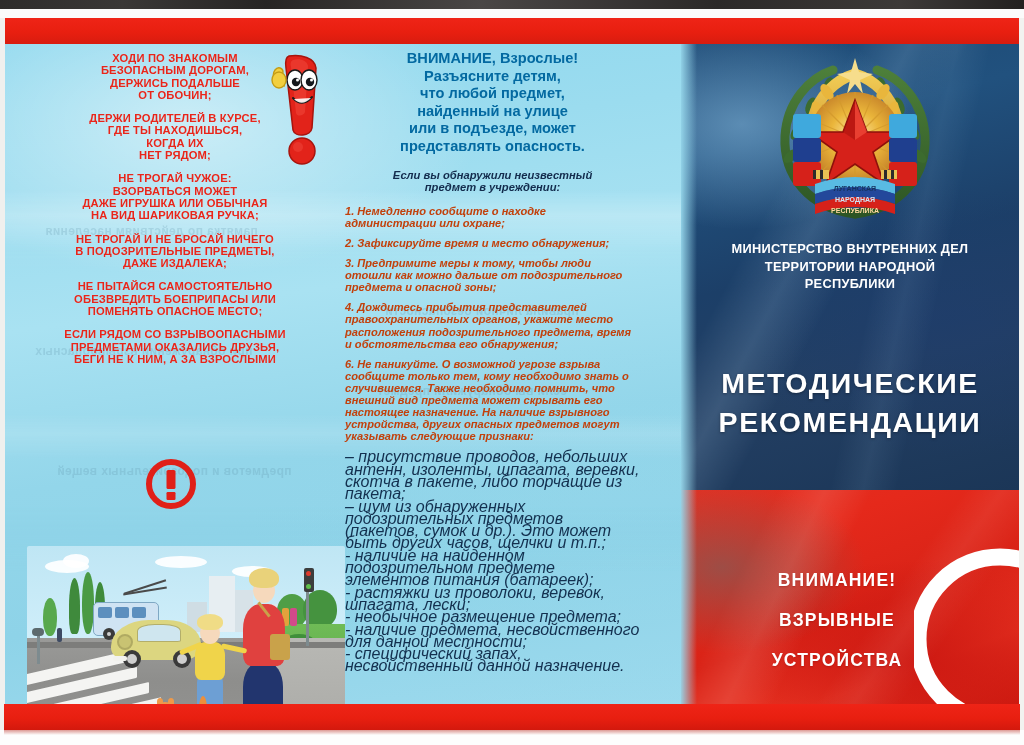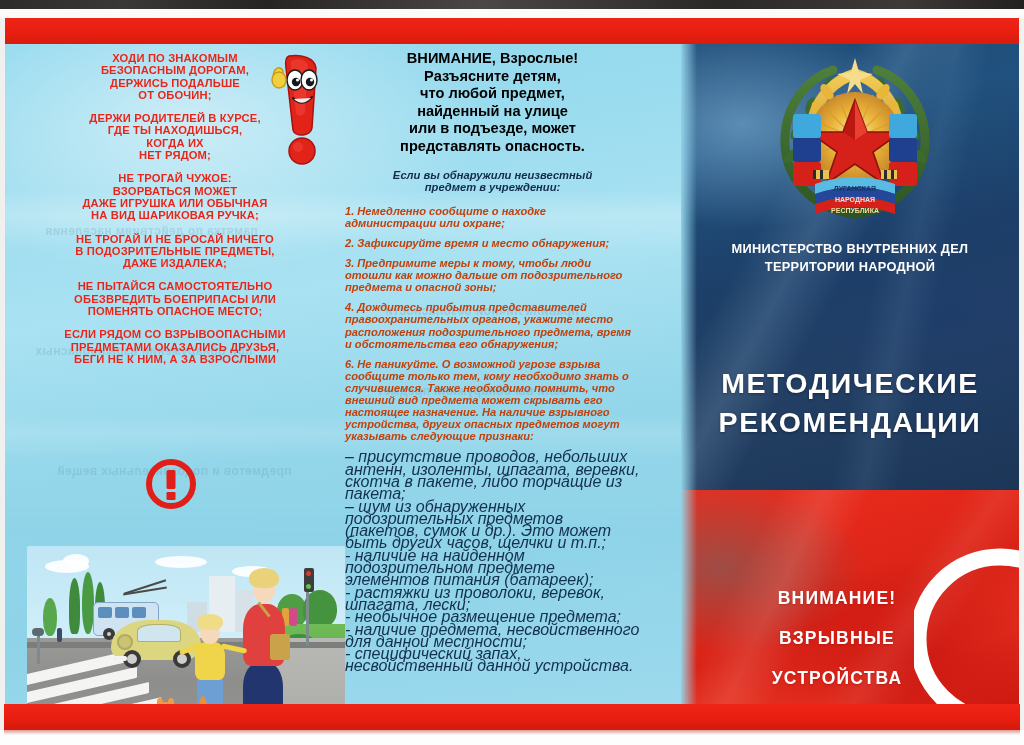--- a/index.html
+++ b/index.html
@@ -82,21 +82,21 @@
   .bag { position:absolute; background:#c9a24a; border-radius:3px; }
   .kid-vest { position:absolute; background:#f0d44a; border-radius:35% 35% 20% 20%; }
   .kid-jeans { position:absolute; background:#6d9fd4; border-radius:20% 20% 30% 30%; }
   .cat-head { position:absolute; background:#ef9a4a; border-radius:50%; }
   .cat-tail { position:absolute; background:#ec8f3c; border-radius:50%; }
   .pole { position:absolute; background:#7d8b8f; }
   .tl-box { position:absolute; background:#3d3d3d; border-radius:2px; }
 
   
   .col-mid { position:absolute; left:340px; top:6px; width:295px; }
-  .mid-head { text-align:center; color:#000000; font-weight:bold; font-size:14.6px;
+  .mid-head { text-align:center; color:#0369a1; font-weight:bold; font-size:14.6px;
     line-height:17.6px; letter-spacing:0px; }
   .mid-sub { text-align:center; color:#132c4d; font-weight:bold; font-style:italic;
     font-size:11.2px; line-height:12.6px; margin-top:13px; }
   .mid-list { margin-top:11px; color:#c2410c; }
   .mid-list .item { font-weight:bold; font-style:italic; font-size:11.1px;
     line-height:12.1px; margin-bottom:8px; }
   .mid-bullets { margin-top:9px; color:#13304f; }
   .mid-bullets .b { font-style:italic; font-size:16px; line-height:12.3px; margin-bottom:0px; }
 
   
@@ -130,21 +130,21 @@
   .rp-leftfade { position:absolute; left:0; top:0; width:16px; height:660px;
     background:linear-gradient(90deg, rgba(150,215,235,.95), rgba(150,215,235,0)); }
 
   .emblem { position:absolute; left:90px; top:8px; width:168px; height:168px; }
 
   .ministry { position:absolute; left:6px; top:196px; width:326px; text-align:center;
     color:#ffffff; font-weight:bold; font-size:12.8px; line-height:17.5px; letter-spacing:.3px; }
   .bigtitle { position:absolute; left:6px; top:320px; width:326px; text-align:center;
     color:#ffffff; font-weight:bold; font-size:28.5px; line-height:39px; letter-spacing:1.6px;
     text-shadow:0 1px 3px rgba(0,0,0,.35); }
-  .redtitle { position:absolute; left:6px; top:534px; width:300px; text-align:center;
+  .redtitle { position:absolute; left:6px; top:516px; width:300px; text-align:center;
     color:#ffffff; font-weight:bold; font-size:17.5px; line-height:40px; letter-spacing:1.2px;
     text-shadow:0 1px 2px rgba(120,0,0,.3); }
   .big-excl { position:absolute; left:233px; top:488px; width:190px; height:215px; }
 </style>
 </head>
 <body>
 
 <div id="page">
 
   <div class="scan-edge"></div>
@@ -308,21 +308,21 @@
         <div class="item">6. Не паникуйте. О возможной угрозе взрыва сообщите только тем, кому необходимо знать о случившемся. Также необходимо помнить, что внешний вид предмета может скрывать его настоящее назначение. На наличие взрывного устройства, других опасных предметов могут указывать следующие признаки:</div>
       </div>
 
       <div class="mid-bullets">
         <div class="b">– присутствие проводов, небольших антенн, изоленты, шпагата, веревки, скотча в пакете, либо торчащие из пакета;</div>
         <div class="b">– шум из обнаруженных подозрительных предметов (пакетов, сумок и др.). Это может быть других часов, щелчки и т.п.;</div>
         <div class="b">- наличие на найденном подозрительном предмете элементов питания (батареек);</div>
         <div class="b">- растяжки из проволоки, веревок, шпагата, лески;</div>
         <div class="b">- необычное размещение предмета;</div>
         <div class="b">- наличие предмета, несвойственного для данной местности;</div>
-        <div class="b">- специфический запах, несвойственный данной устройства.</div>
+        <div class="b">- специфический запах, несвойственный данной назначение.</div>
       </div>
     </div>
 
     <div class="exclaim-char">
       <svg width="62" height="118" viewBox="0 0 62 118">
         <path d="M22 4 C34 2 48 6 49 16 L45 76 C44 84 28 86 26 78 L19 16 C18 9 19 5 22 4 Z" fill="#e2231a" stroke="#a8140d" stroke-width="1.5"></path>
         <path d="M26 8 C32 6 40 8 41 14 L38 60 C37 64 30 65 29 61 L24 15 C23 11 24 9 26 8 Z" fill="#f0483c" opacity=".55"></path>
         <circle cx="35" cy="99" r="13" fill="#e2231a" stroke="#a8140d" stroke-width="1.5"></circle>
         <circle cx="31" cy="95" r="5" fill="#f0483c" opacity=".5"></circle>
 
@@ -433,20 +433,21 @@
             <rect x="110" y="118" width="16" height="9" fill="#e8c254"></rect>
             <rect x="113" y="118" width="3" height="9" fill="#2b2b2b"></rect>
             <rect x="120" y="118" width="3" height="9" fill="#2b2b2b"></rect>
           </g>
         </svg>
       </div>
 
       <div class="ministry">
         <div>МИНИСТЕРСТВО ВНУТРЕННИХ ДЕЛ</div>
         <div>ТЕРРИТОРИИ НАРОДНОЙ</div>
+        <div>РЕСПУБЛИКИ</div>
       </div>
 
       <div class="bigtitle">
         <div>МЕТОДИЧЕСКИЕ</div>
         <div>РЕКОМЕНДАЦИИ</div>
       </div>
 
       <div class="big-excl">
         <svg width="190" height="215" viewBox="0 0 190 215">
           <circle cx="86" cy="107" r="82" fill="none" stroke="#ffffff" stroke-width="17"></circle>

